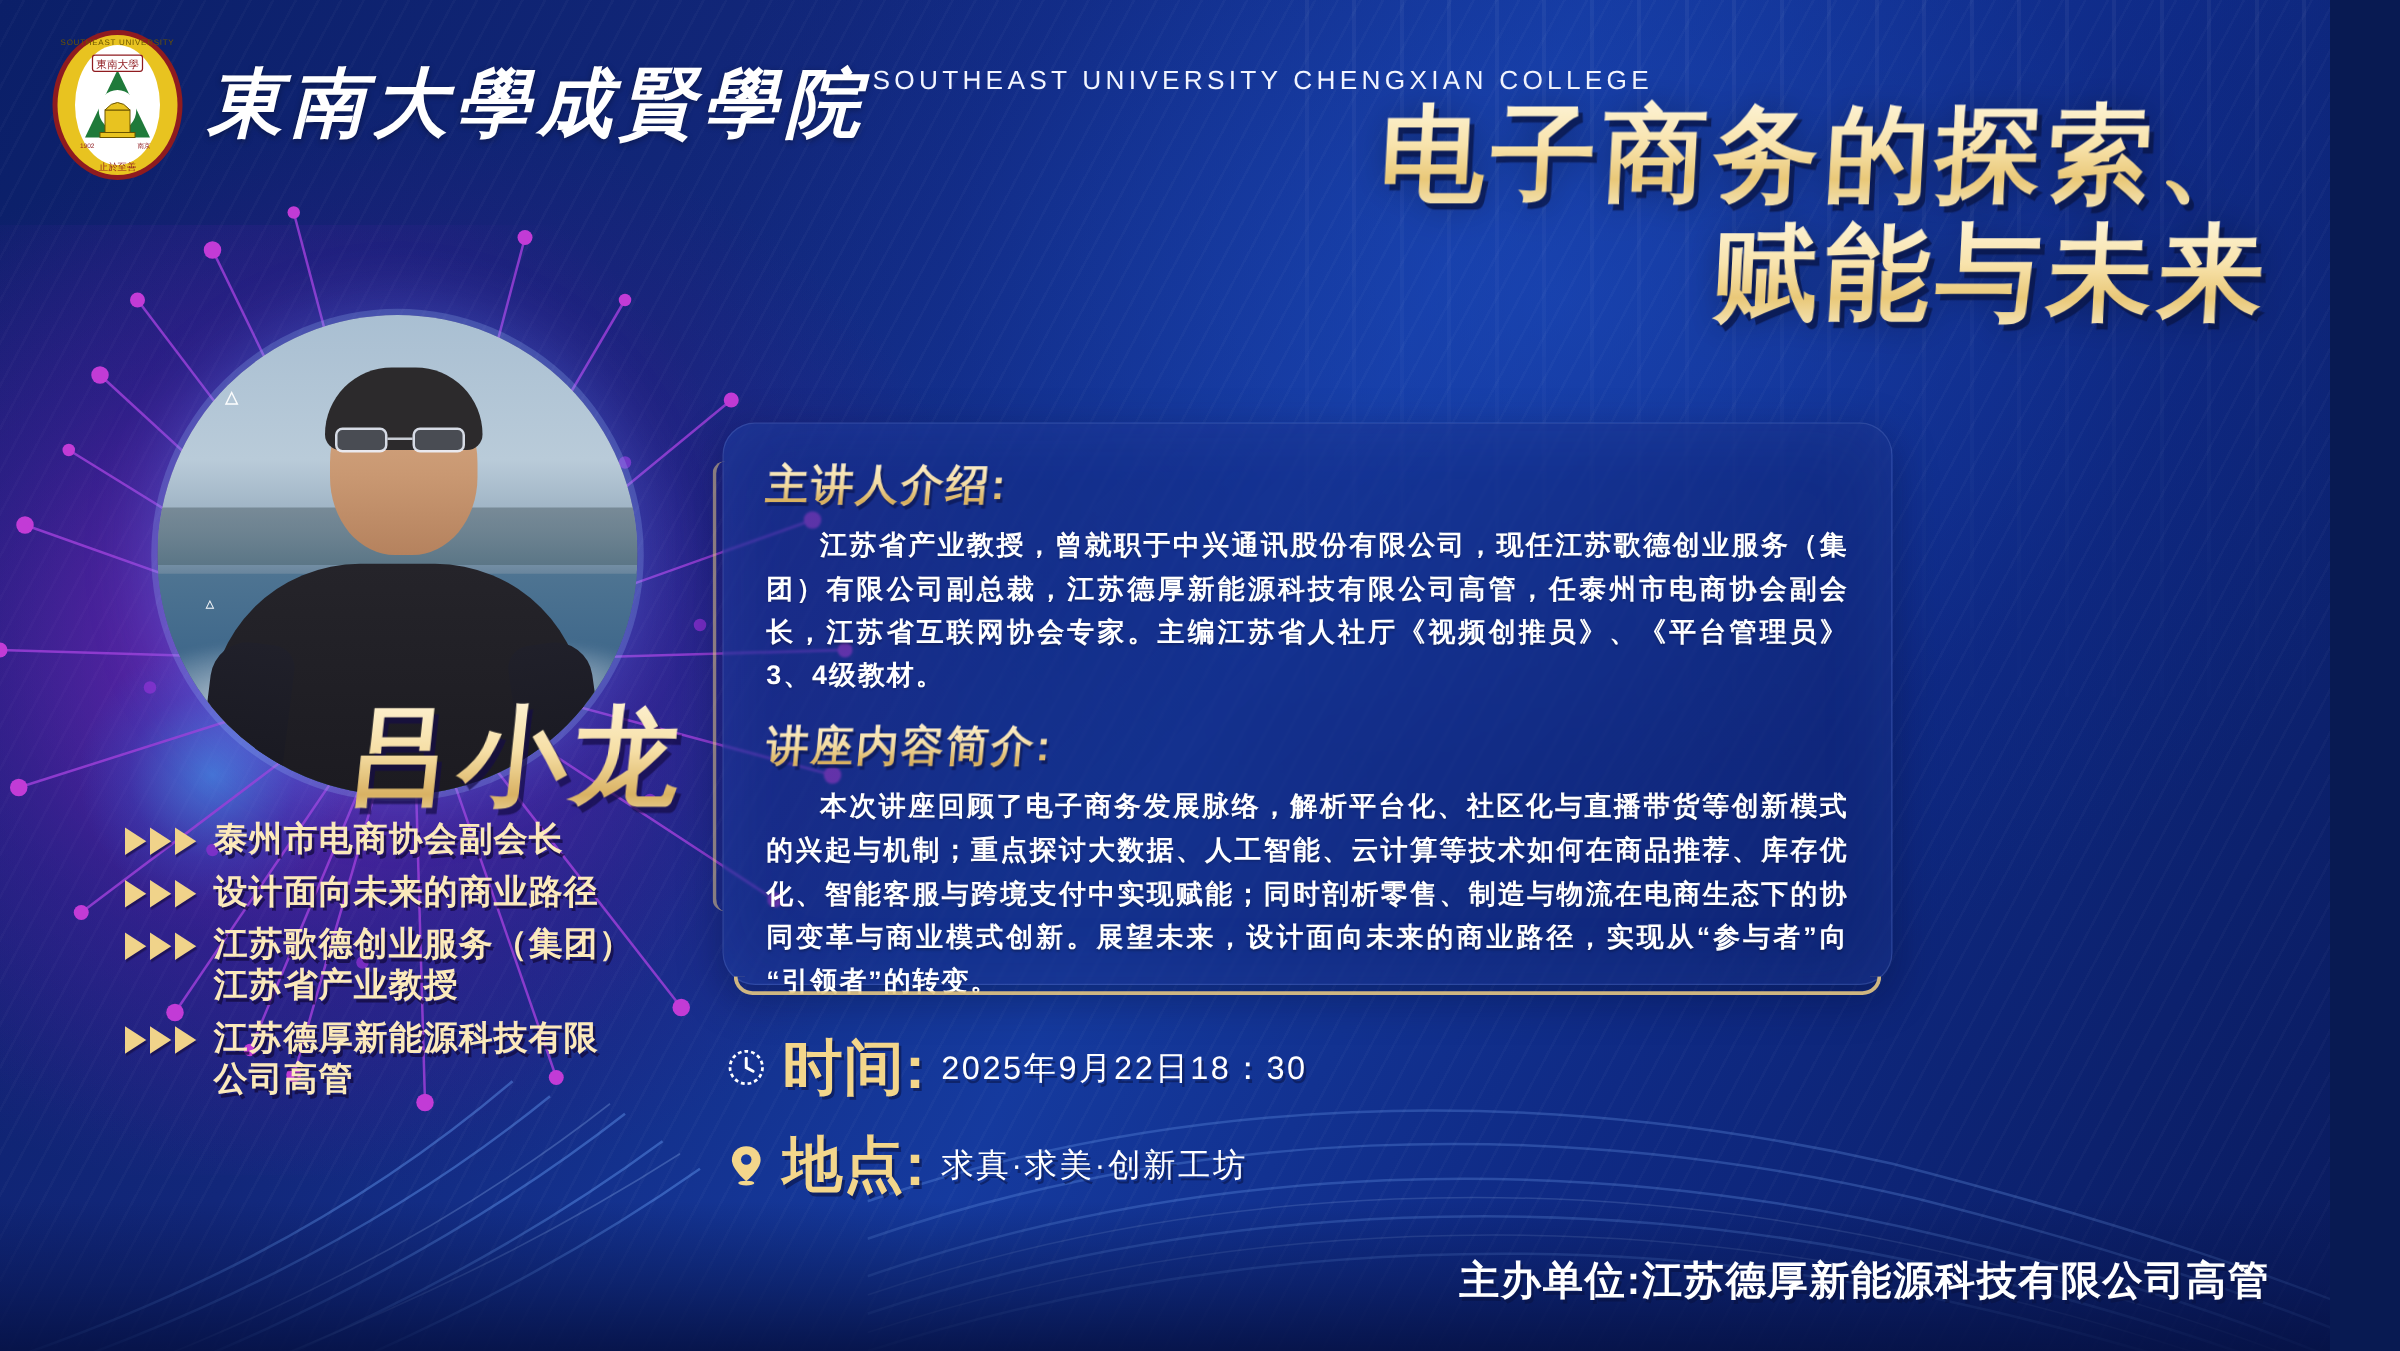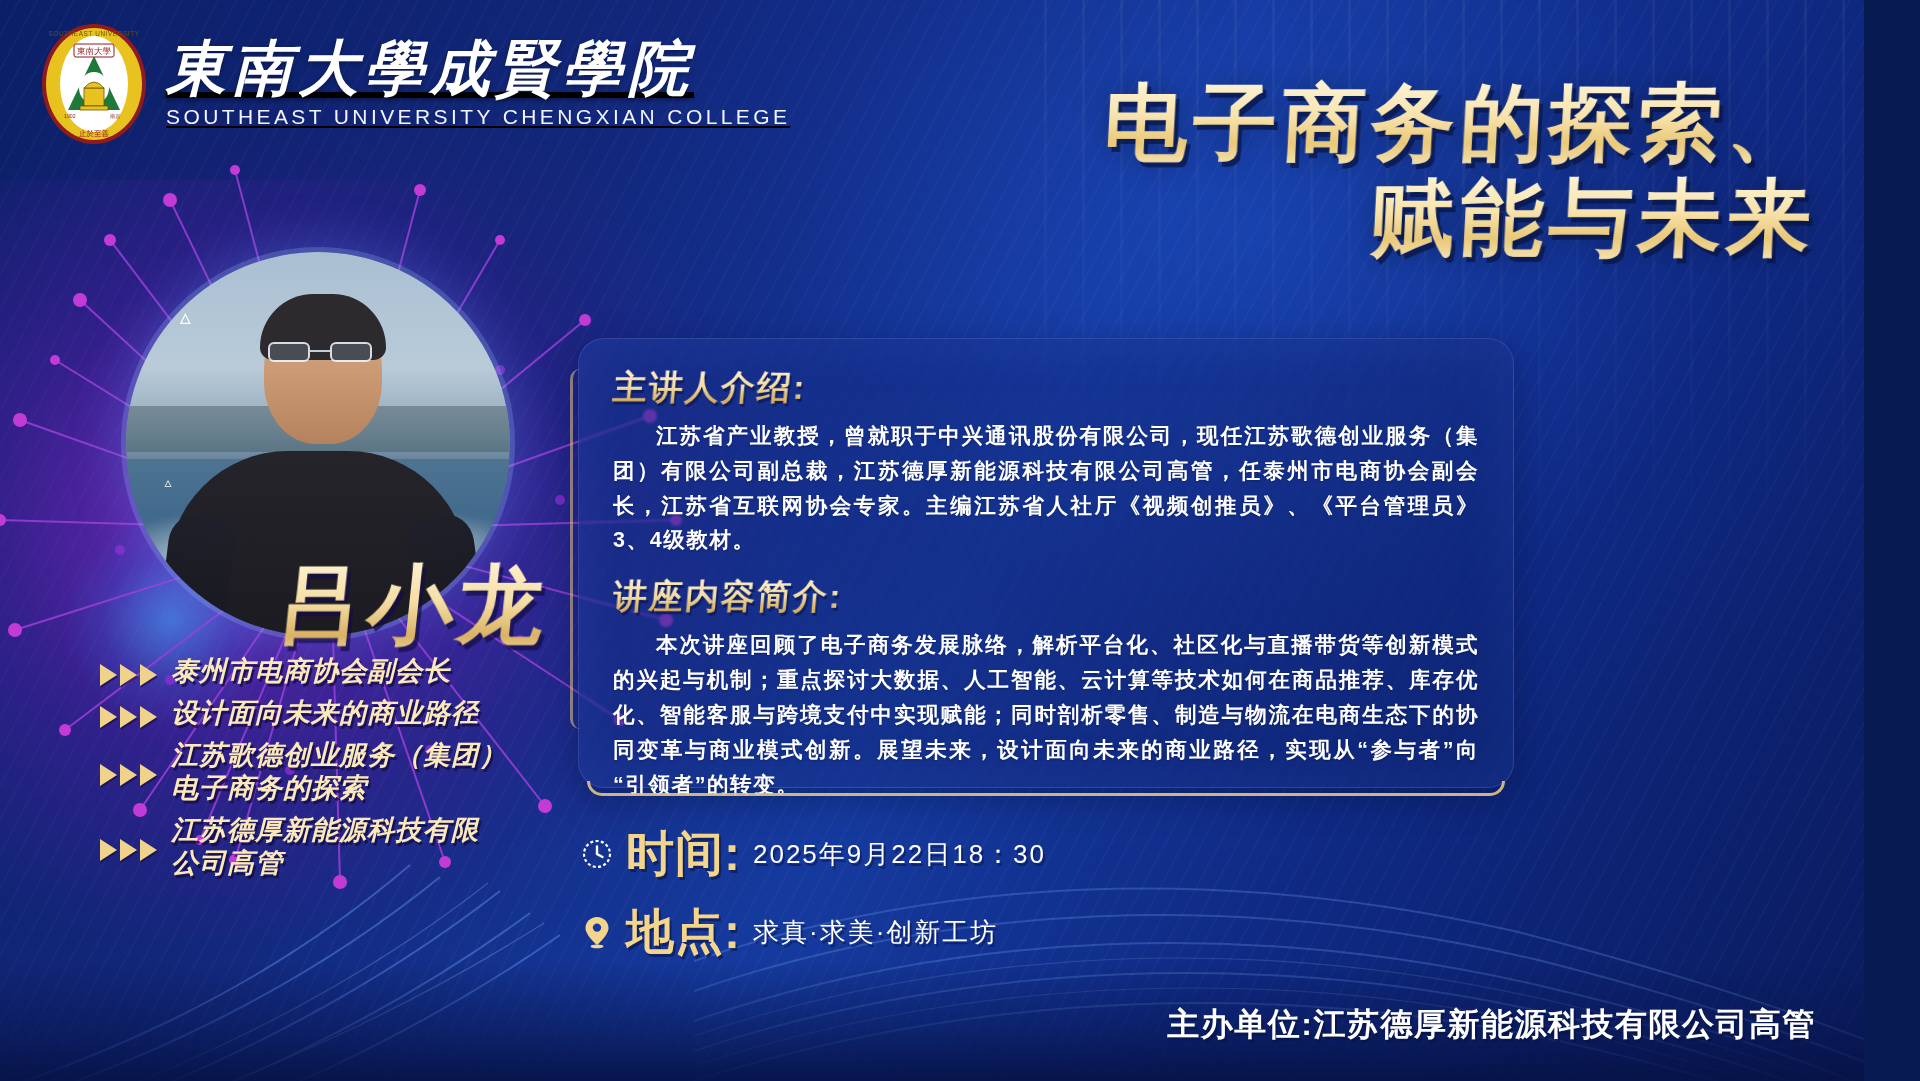--- a/index.html
+++ b/index.html
@@ -49,21 +49,21 @@
   .wave-bottom svg{width:100%;height:100%;}
   .bottom-band{
     position:absolute;left:0;right:0;bottom:0;height:120px;
     background:linear-gradient(180deg,rgba(8,22,80,0) 0%,rgba(8,22,80,.55) 55%,rgba(6,18,70,.92) 100%);
     pointer-events:none;
   }
 
   
   .logo-block{position:absolute;left:40px;top:22px;display:flex;align-items:center;gap:18px;}
   .seal{width:108px;height:124px;flex:none;}
-  .logo-text{display:flex;flex-direction:column;gap:4px;text-decoration:underline;}
+  .logo-text{display:flex;flex-direction:row;gap:4px;}
   .logo-cn{
     font-family:"Liberation Serif","DejaVu Serif",serif;
     font-weight:700;font-size:60px;line-height:1.02;color:#ffffff;
     letter-spacing:6px;font-style:italic;
     text-shadow:0 2px 5px rgba(0,0,0,.35);
     white-space:nowrap;
   }
   .logo-en{
     font-size:21px;letter-spacing:3.4px;color:#f2f5ff;font-weight:400;
     white-space:nowrap;
@@ -119,21 +119,21 @@
     font-family:"Liberation Sans","DejaVu Sans",sans-serif;
     background:linear-gradient(180deg,#fff6dd 0%,#f6dfa6 45%,#d9b263 75%,#f4e4ba 100%);
     -webkit-background-clip:text;background-clip:text;-webkit-text-fill-color:transparent;
     filter:drop-shadow(4px 5px 0 rgba(20,12,70,.7));
     transform:skewX(-6deg);
     white-space:nowrap;
   }
 
   
   .creds{position:absolute;left:100px;top:655px;width:520px;display:flex;flex-direction:column;gap:9px;}
-  .cred{display:flex;align-items:center;gap:14px;font-style:italic;}
+  .cred{display:flex;align-items:flex-start;gap:14px;}
   .arrows{flex:none;display:flex;gap:3px;padding-top:7px;}
   .arrows span{
     width:0;height:0;border-left:17px solid #f0d38a;
     border-top:11px solid transparent;border-bottom:11px solid transparent;
     filter:drop-shadow(1px 2px 0 rgba(20,10,60,.6));
   }
   .cred-text{
     font-weight:700;font-size:27px;line-height:1.22;letter-spacing:1px;
     color:#fbe9bb;
     text-shadow:2px 3px 0 rgba(18,10,60,.72);
@@ -383,21 +383,21 @@
         </span>
       <span class="cred-text">设计面向未来的商业路径</span>
     </div>
     <div class="cred">
       <span class="arrows">
           <span></span>
           <span></span>
           <span></span>
         </span>
       <span class="cred-text">江苏歌德创业服务（集团）
-电子商务的探索</span>
+江苏省产业教授</span>
     </div>
     <div class="cred">
       <span class="arrows">
           <span></span>
           <span></span>
           <span></span>
         </span>
       <span class="cred-text">江苏德厚新能源科技有限
 公司高管</span>
     </div>

